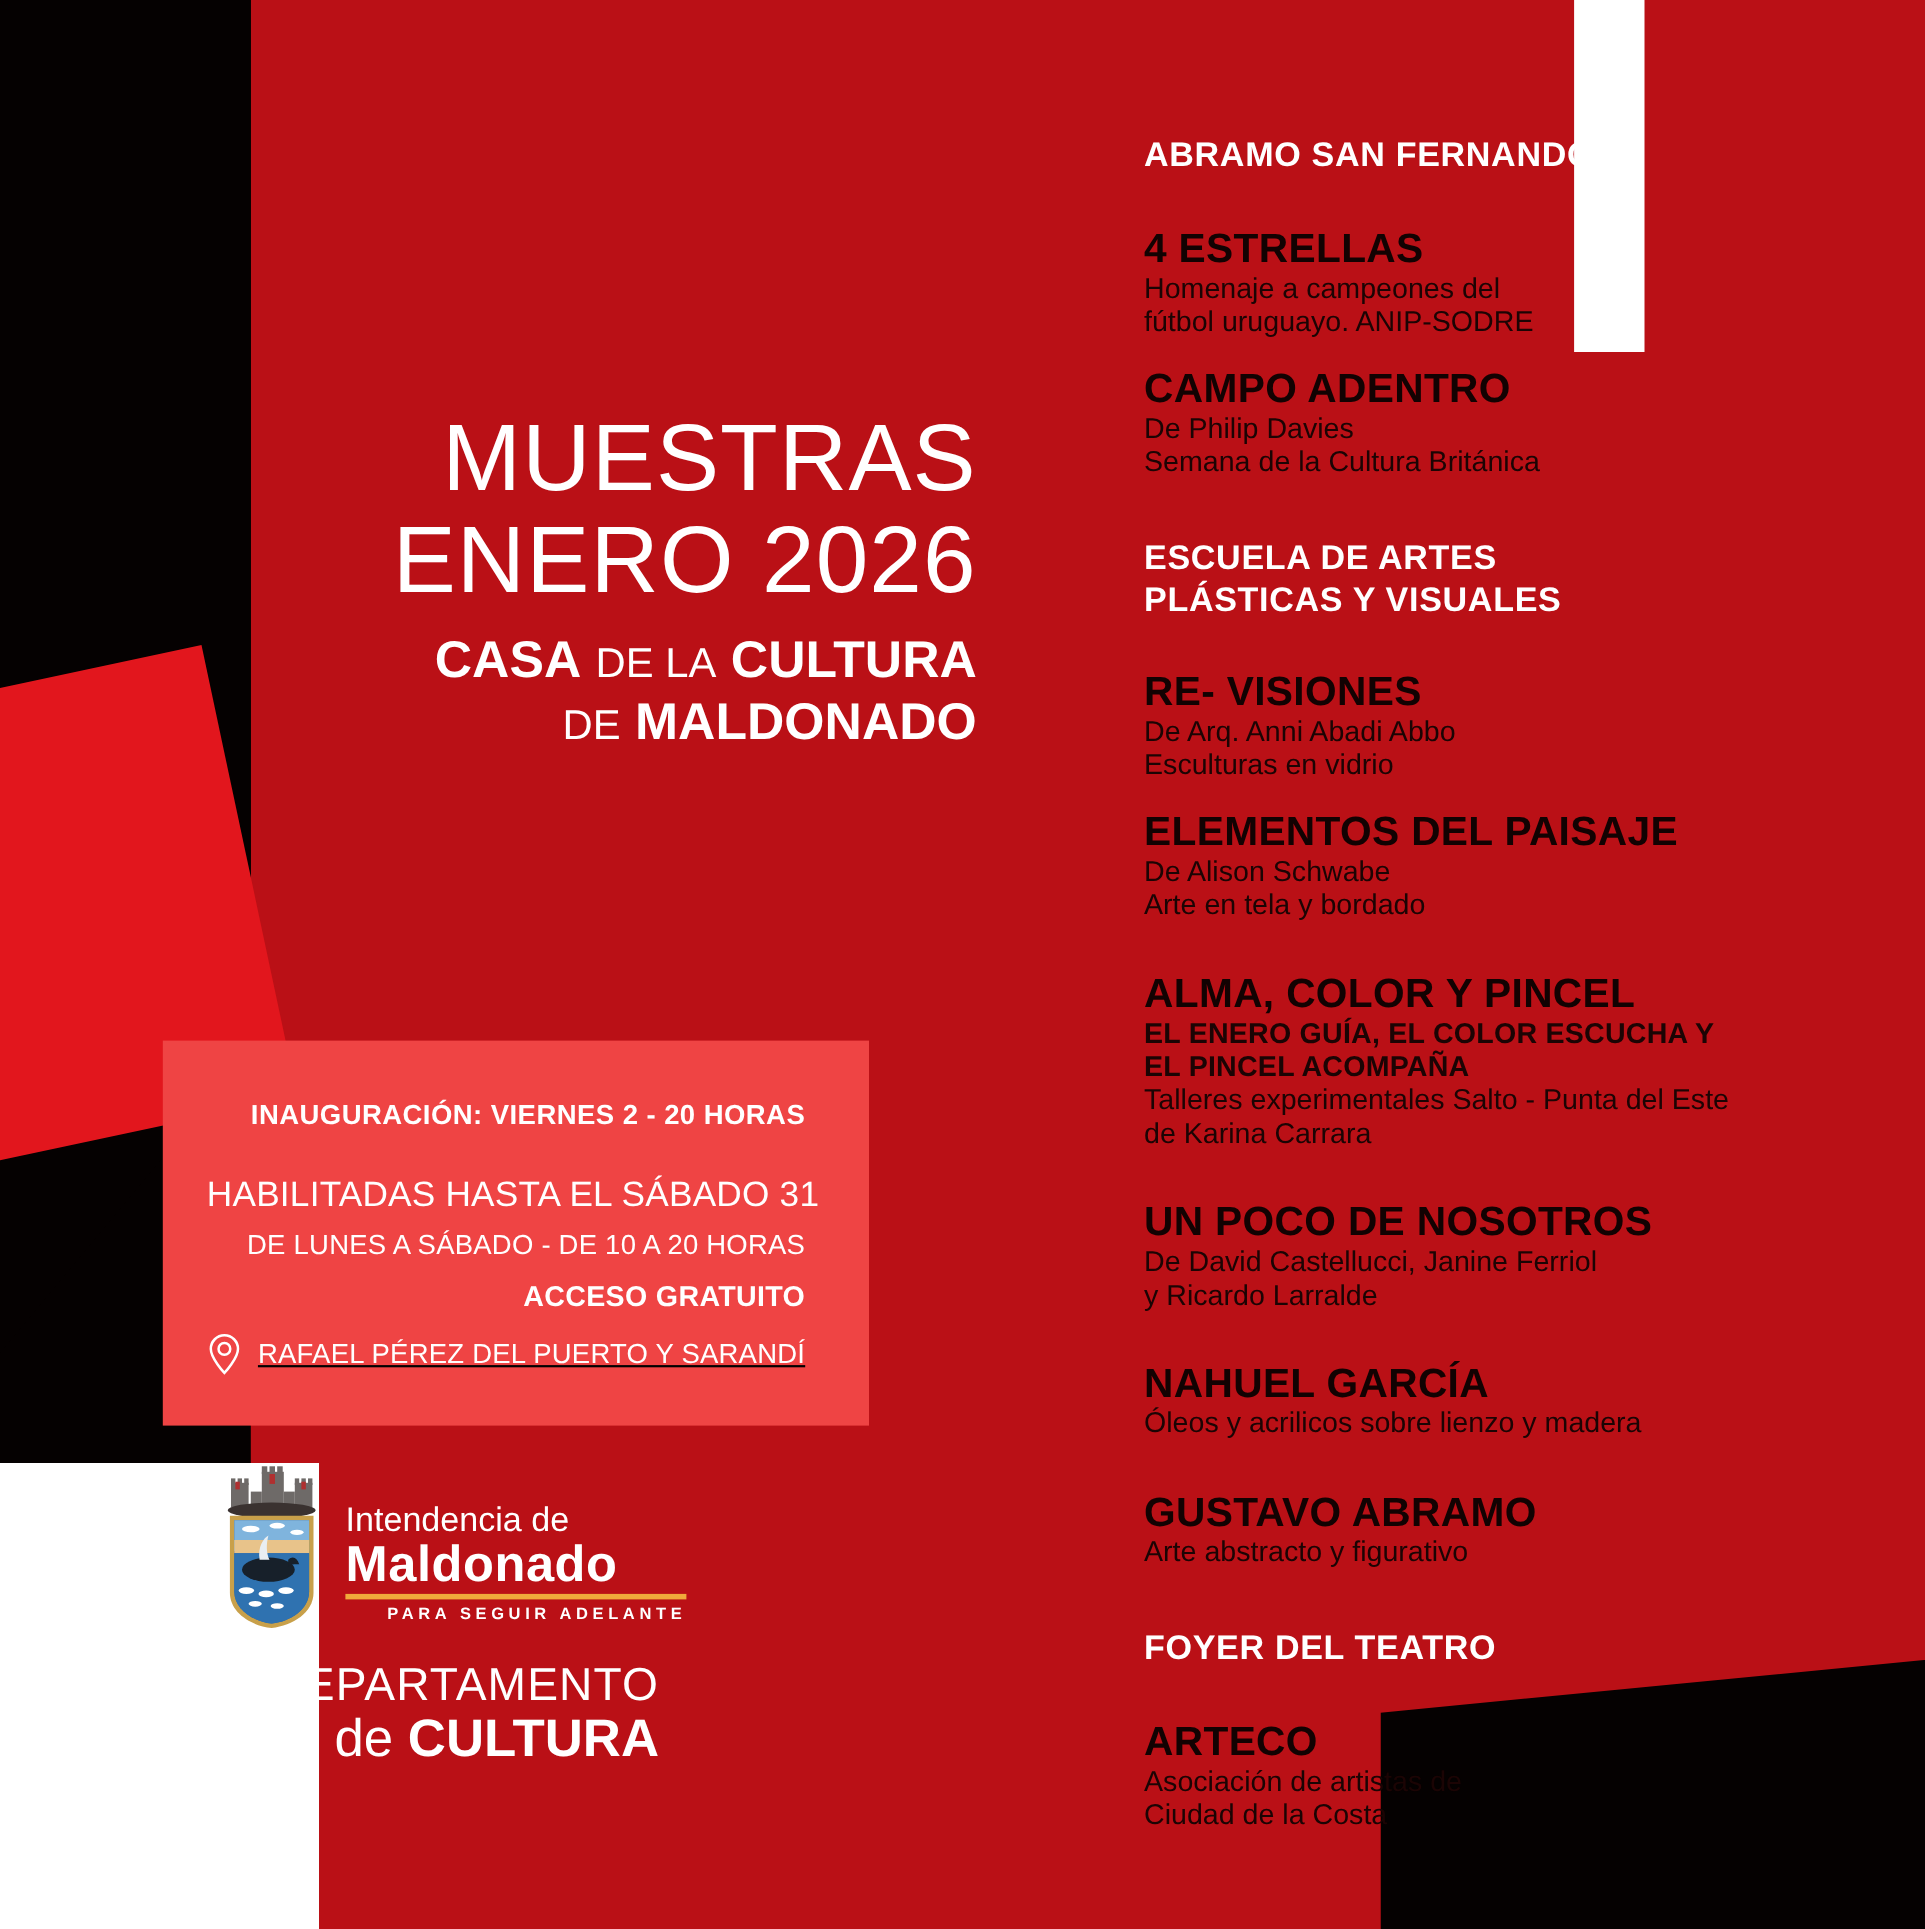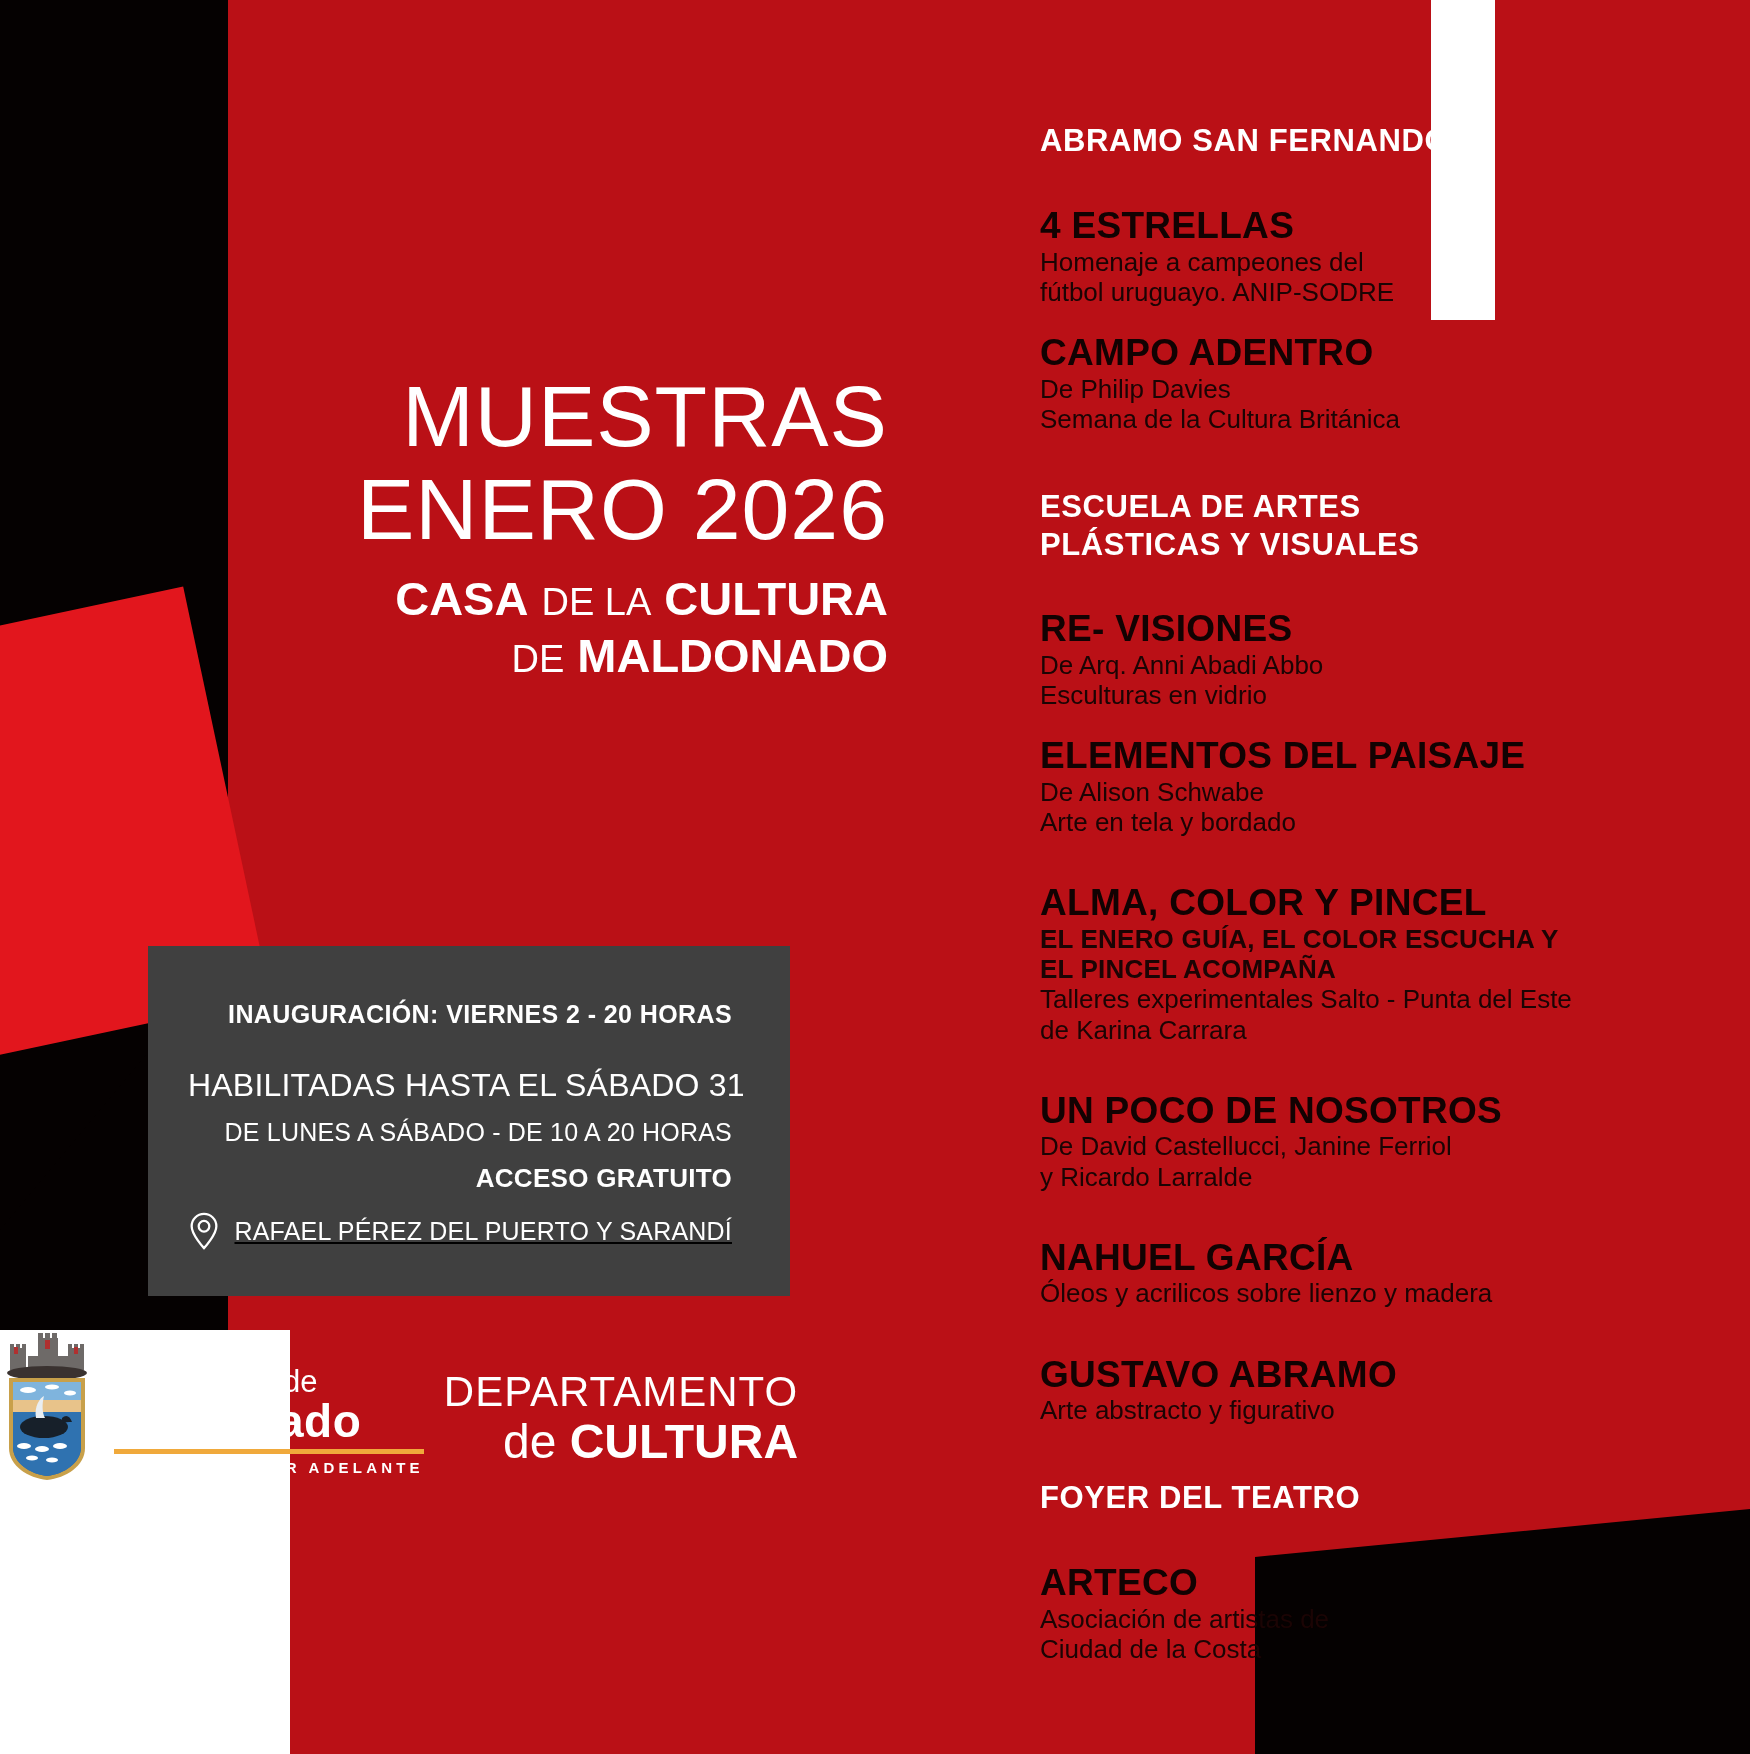--- a/index.html
+++ b/index.html
@@ -69,41 +69,41 @@
   .t-casa .thin{font-weight:400;font-size:38px;}
   .t-maldo{
     color:#ffffff;font-size:47px;line-height:1.22;white-space:nowrap;
   }
   .t-maldo .bold{font-weight:bold;}
   .t-maldo .thin{font-weight:400;font-size:38px;}
 
   
   .info-box{
     position:absolute;left:148px;top:946px;width:642px;height:350px;
-    background:#404040;z-index:6;
+    background:#ef4444;z-index:6;
     box-sizing:border-box;
     padding:54px 58px 0 40px;
     text-align:right;
   }
   .info-line{color:#ffffff;white-space:nowrap;}
   .line-inaug{font-size:25px;font-weight:bold;letter-spacing:.4px;}
   .line-hab{font-size:32px;font-weight:400;margin-top:38px;letter-spacing:.2px;}
   .line-dias{font-size:25px;font-weight:400;margin-top:14px;letter-spacing:.2px;}
   .line-acceso{font-size:26px;font-weight:bold;margin-top:16px;letter-spacing:.3px;}
   .addr-row{
     display:flex;align-items:center;justify-content:flex-end;
     margin-top:18px;gap:14px;text-decoration:underline;
   }
   .pin-icon{width:32px;height:38px;flex:0 0 auto;}
   .addr-text{color:#ffffff;font-size:25px;white-space:nowrap;letter-spacing:.2px;}
 
   
   .logo-block{
-    position:absolute;left:0;top:1330px;width:800px;z-index:6;
-    display:flex;align-items:center;
+    position:absolute;left:12px;top:1330px;width:800px;z-index:6;
+    display:flex;flex-direction:column;align-items:center;
   }
   .logo-row{display:flex;align-items:flex-end;gap:18px;}
   .crest{width:96px;height:152px;flex:0 0 auto;}
   .logo-text{padding-bottom:6px;}
   .logo-l1{color:#ffffff;font-size:31px;line-height:1.0;}
   .logo-l2{color:#ffffff;font-size:46px;font-weight:bold;line-height:1.05;letter-spacing:.5px;}
   .logo-rule{height:5px;background:#f0a93b;margin:4px 0 5px 0;width:100%;}
   .logo-l3{color:#ffffff;font-size:15px;font-weight:bold;letter-spacing:4.2px;margin-left:38px;}
   .dept{margin-top:26px;text-align:right;margin-left:20px;}
   .dept-l1{color:#ffffff;font-size:42px;letter-spacing:1px;line-height:1.1;}

